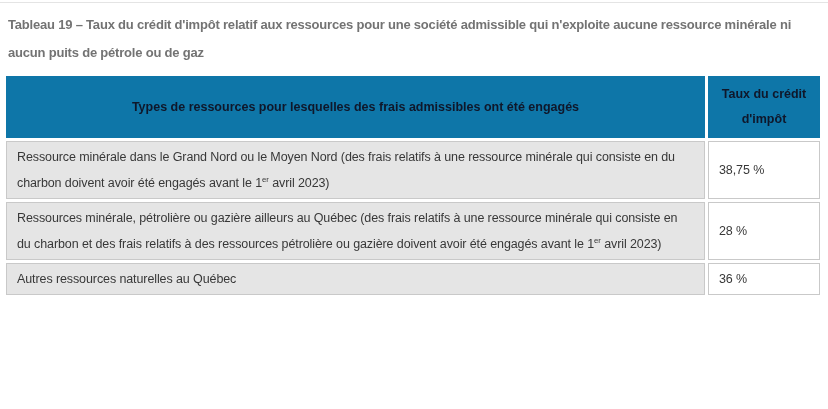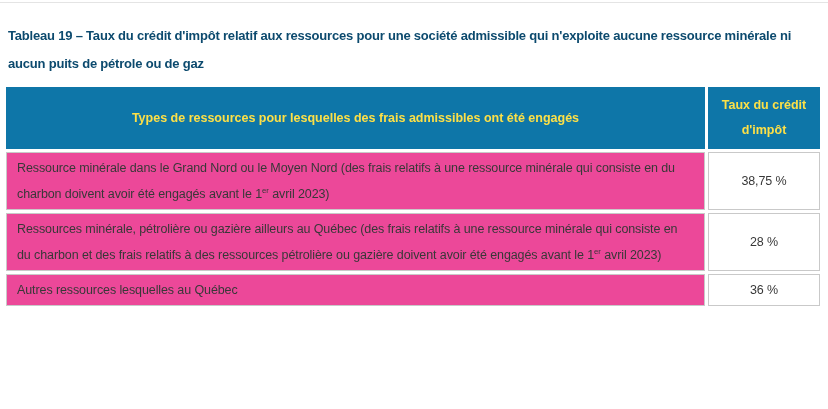--- a/index.html
+++ b/index.html
@@ -13,67 +13,67 @@
     overflow: hidden;
     position: relative;
   }
 
   .top-rule {
     border-top: 1px solid #e4e4e4;
     margin: 2px 0 0 0;
   }
 
   .doc-title {
-    color: #0c4a6e;
+    color: #737373;
     font-weight: bold;
     font-size: 13px;
     letter-spacing: -0.2px;
     line-height: 28px;
-    margin: 19px 8px 6px 8px;
+    margin: 8px 8px 6px 8px;
   }
 
   table.tax-table {
     border-collapse: separate;
     border-spacing: 3px;
     table-layout: fixed;
     width: 820px;
     margin-left: 3px;
   }
 
   table.tax-table col.col-desc { width: auto; }
   table.tax-table col.col-rate { width: 112px; }
 
   th {
     background: #0e76a8;
-    color: #fde047;
+    color: #0f172a;
     font-size: 12.5px;
     font-weight: bold;
     text-align: center;
     vertical-align: middle;
     line-height: 25px;
     padding: 6px 8px;
   }
 
   td {
     font-size: 12.5px;
     letter-spacing: -0.1px;
     color: #383838;
     line-height: 26px;
     padding: 2px 10px;
     border: 1px solid #c9c9c9;
     vertical-align: middle;
   }
 
   td.desc {
-    background: #ec4899;
+    background: #e5e5e5;
   }
 
   td.rate {
     background: #ffffff;
-    text-align: center;
+    text-align: left;
     white-space: nowrap;
     padding-right: 10px;
   }
 
   sup {
     font-size: 0.62em;
     line-height: 0;
     vertical-align: super;
   }
 </style>
@@ -100,19 +100,19 @@
     <tbody id="table-body">
         <tr>
           <td class="desc">Ressource minérale dans le Grand Nord ou le Moyen Nord (des frais relatifs à une ressource minérale qui consiste en du charbon doivent avoir été engagés avant le&nbsp;1<sup>er</sup>&nbsp;avril&nbsp;2023)</td>
           <td class="rate">38,75 %</td>
         </tr>
         <tr>
           <td class="desc">Ressources minérale, pétrolière ou gazière ailleurs au Québec (des frais relatifs à une ressource minérale qui consiste en du charbon et des frais relatifs à des ressources pétrolière ou gazière doivent avoir été engagés avant le&nbsp;1<sup>er</sup>&nbsp;avril&nbsp;2023)</td>
           <td class="rate">28 %</td>
         </tr>
         <tr>
-          <td class="desc">Autres ressources lesquelles au Québec</td>
+          <td class="desc">Autres ressources naturelles au Québec</td>
           <td class="rate">36 %</td>
         </tr>
       </tbody>
   </table>
 
 </div>
 
 </body></html>

